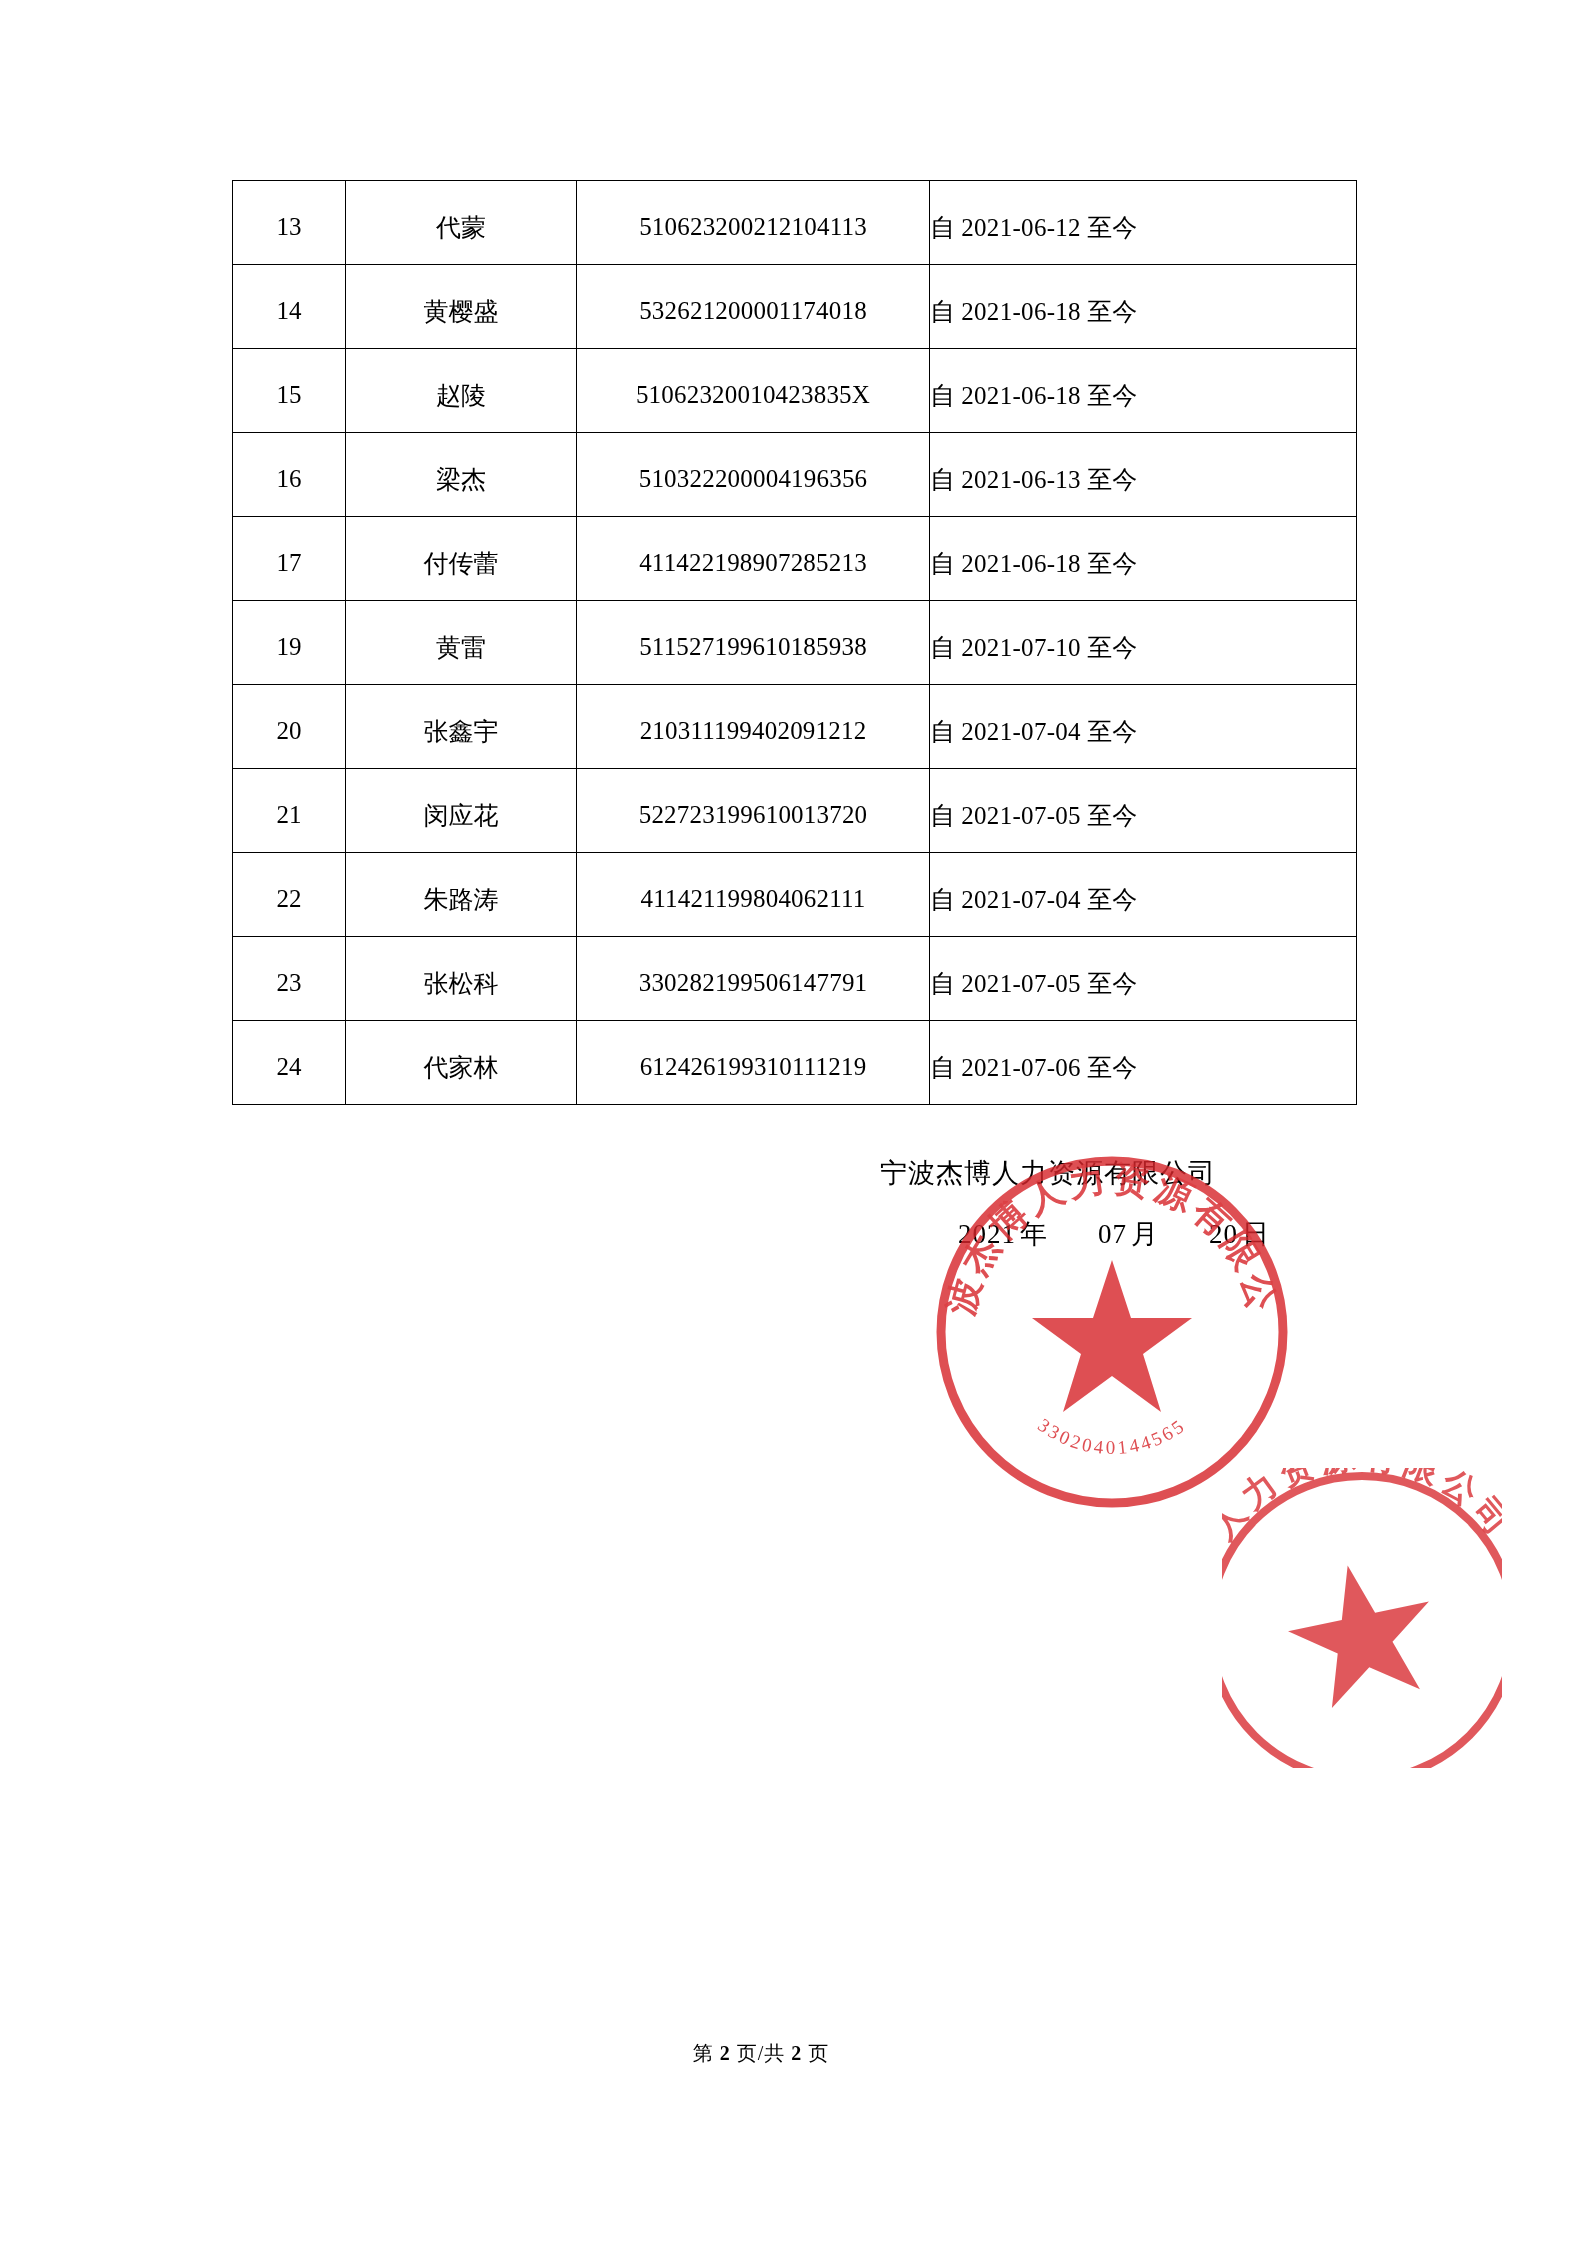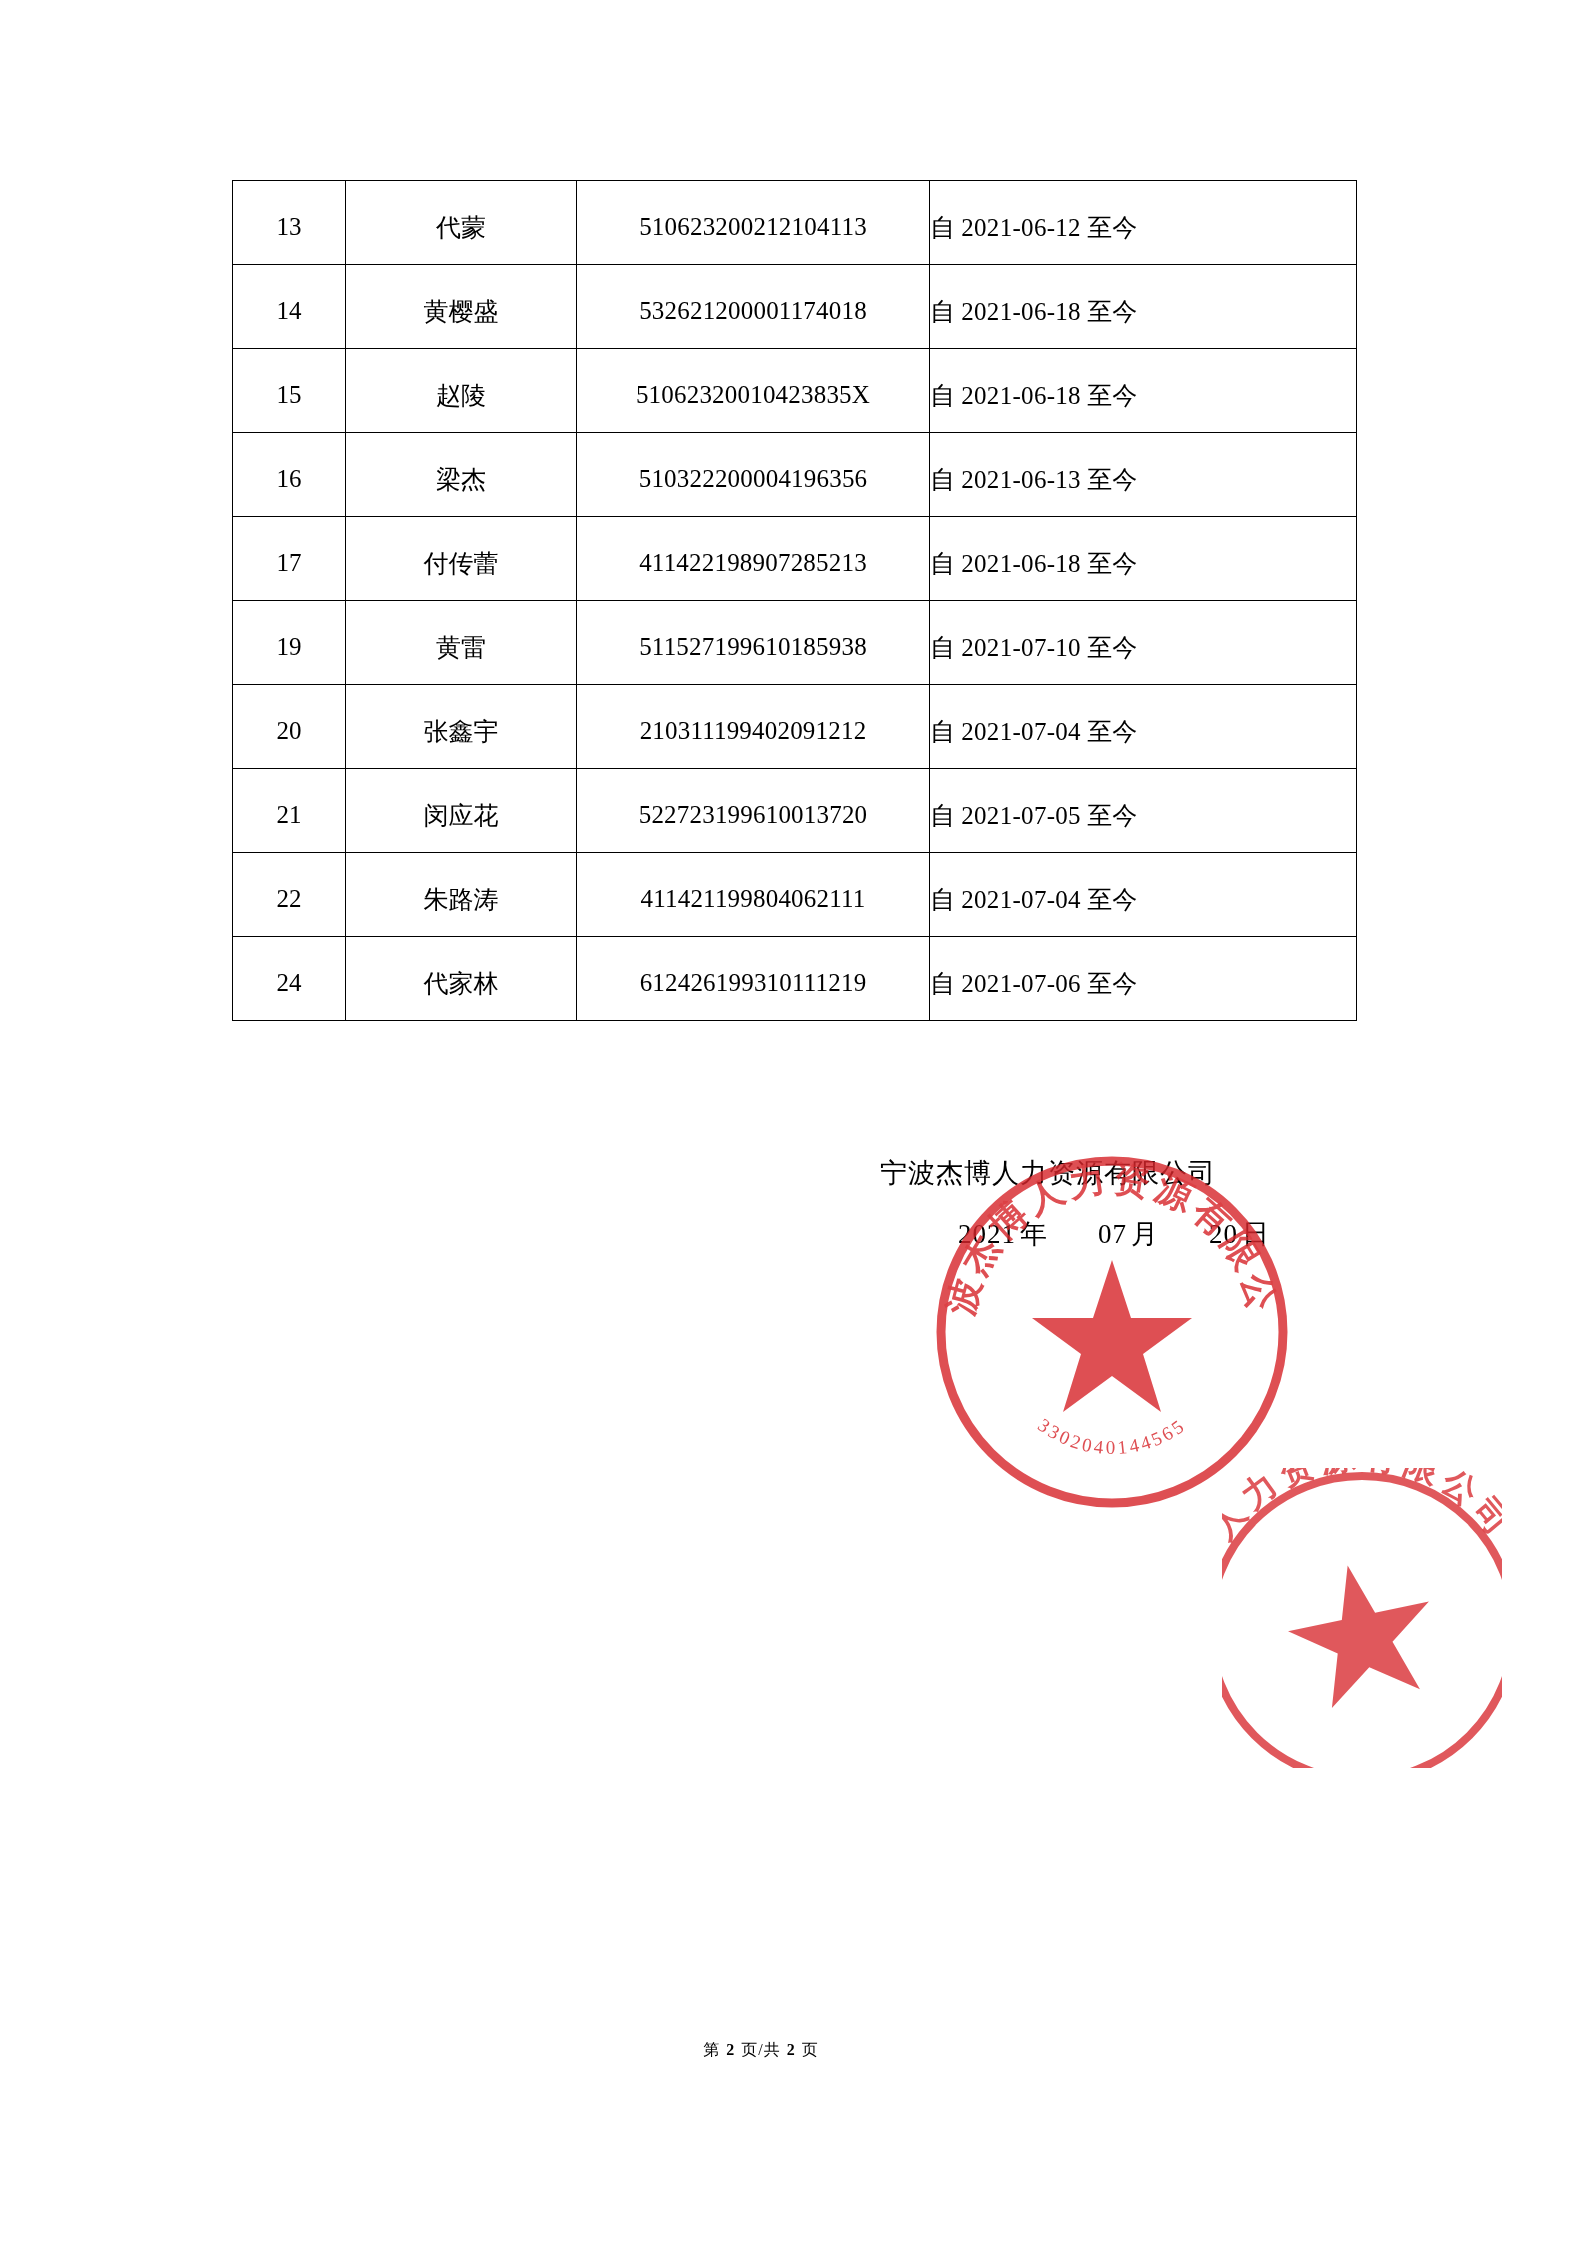--- a/index.html
+++ b/index.html
@@ -115,21 +115,21 @@
     opacity: 0.85;
   }
 
   
   .footer {
     position: absolute;
     left: 0;
     top: 2040px;
     width: 1522px;
     text-align: center;
-    font-size: 16px;
+    font-size: 20px;
     letter-spacing: 1px;
   }
   .footer .pg {
     font-weight: bold;
     padding: 0 6px;
   }
 </style>
 </head>
 <body>
 
@@ -196,20 +196,26 @@
           <td class="col-period"><span>自</span> <span class="period-date">2021-07-05</span> <span>至今</span></td>
         </tr>
 
         <tr>
           <td class="col-idx">22</td>
           <td class="col-name">朱路涛</td>
           <td class="col-id">411421199804062111</td>
           <td class="col-period"><span>自</span> <span class="period-date">2021-07-04</span> <span>至今</span></td>
         </tr>
 
+        <tr>
+          <td class="col-idx">23</td>
+          <td class="col-name">张松科</td>
+          <td class="col-id">330282199506147791</td>
+          <td class="col-period"><span>自</span> <span class="period-date">2021-07-05</span> <span>至今</span></td>
+        </tr>
 
         <tr>
           <td class="col-idx">24</td>
           <td class="col-name">代家林</td>
           <td class="col-id">612426199310111219</td>
           <td class="col-period"><span>自</span> <span class="period-date">2021-07-06</span> <span>至今</span></td>
         </tr>
 
       </tbody>
     </table>

